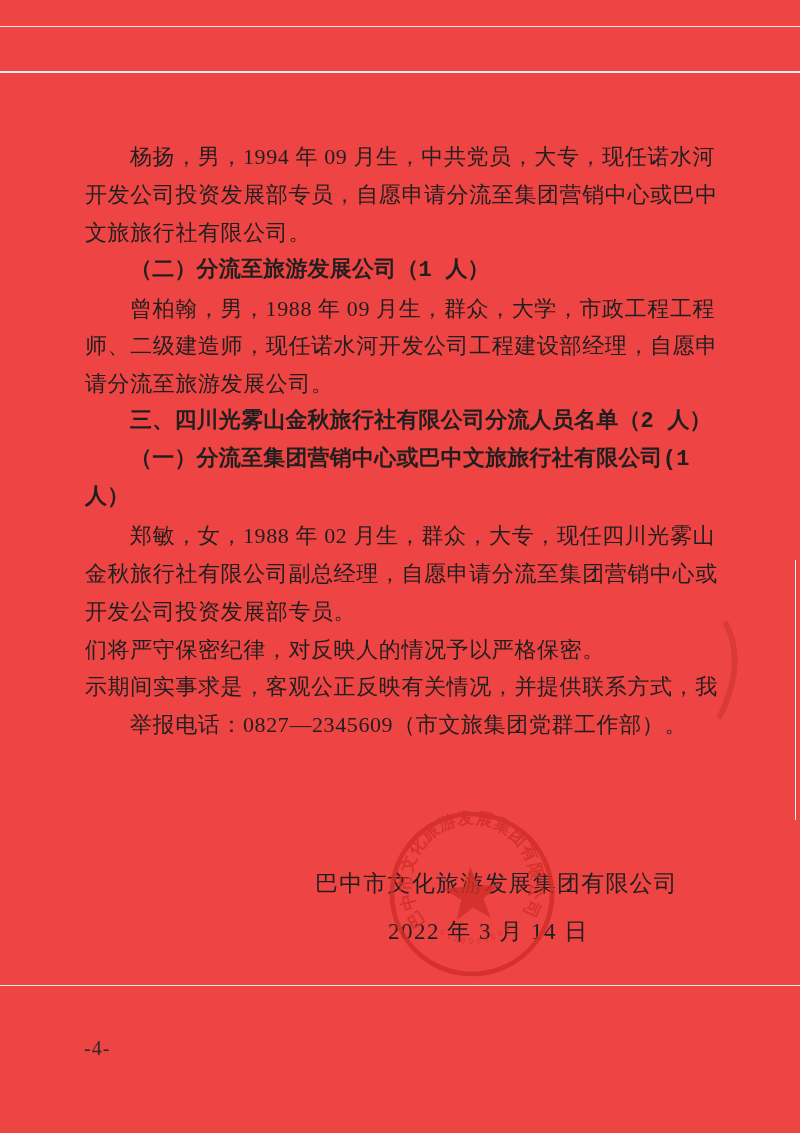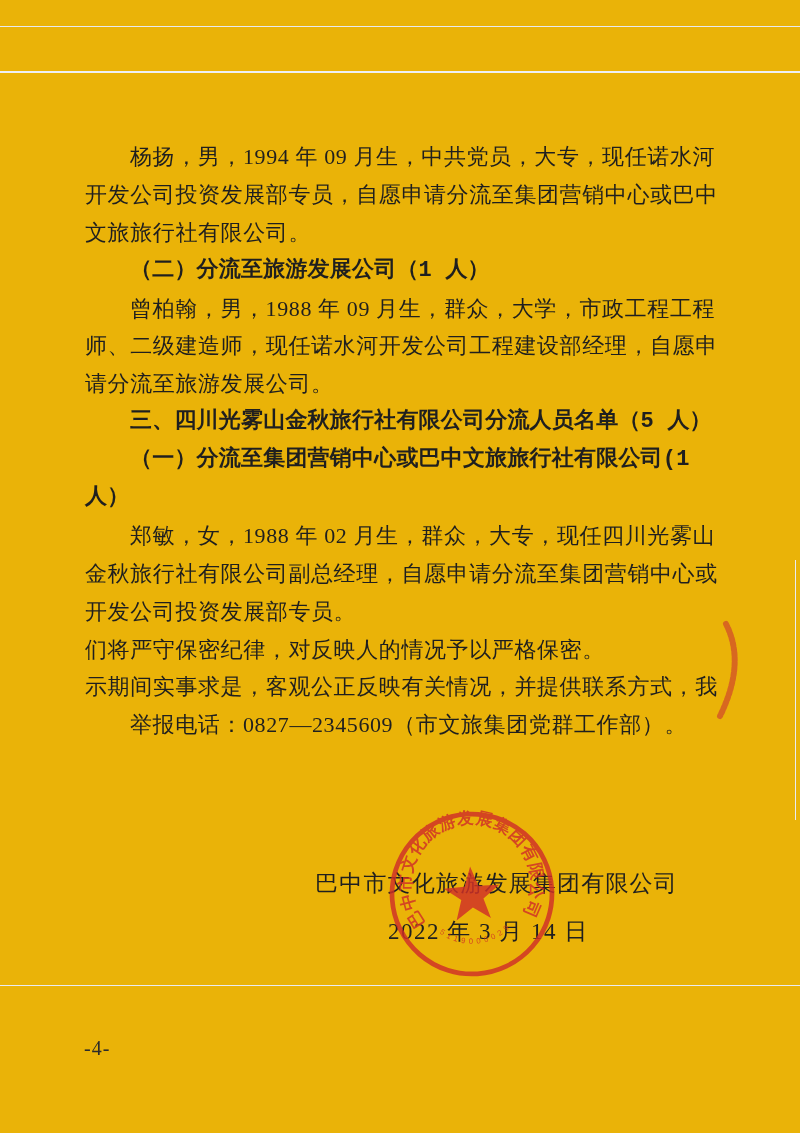--- a/index.html
+++ b/index.html
@@ -1,19 +1,19 @@
 <!DOCTYPE html>
 <html><head>
 <meta charset="utf-8">
 <style>
   html,body{margin:0;padding:0;}
   .page{
     position:relative;
     width:800px;height:1133px;
-    background:#eab308;
+    background:#ef4444;
     overflow:hidden;
     font-family:"Liberation Serif","DejaVu Serif",serif;
     color:#1f1f1f;
   }
   
   .artifact{position:absolute;pointer-events:none;}
   .art-h1{left:0;top:26px;width:800px;height:1px;background:#e7eaf0;}
   .art-h2{left:0;top:71px;width:800px;height:2px;background:#eef0f5;}
   .art-h3{left:0;top:985px;width:800px;height:1px;background:#e9ecf2;}
   .art-v1{left:795px;top:560px;width:1px;height:260px;background:#e9ecf2;}
@@ -71,21 +71,21 @@
   <div class="artifact art-v1"></div>
 
   <div class="body-text">
     <div class="line indent">杨扬，男，1994 年 09 月生，中共党员，大专，现任诺水河</div>
     <div class="line">开发公司投资发展部专员，自愿申请分流至集团营销中心或巴中</div>
     <div class="line">文旅旅行社有限公司。</div>
     <div class="line indent bold">（二）分流至旅游发展公司（1 人）</div>
     <div class="line indent">曾柏翰，男，1988 年 09 月生，群众，大学，市政工程工程</div>
     <div class="line">师、二级建造师，现任诺水河开发公司工程建设部经理，自愿申</div>
     <div class="line">请分流至旅游发展公司。</div>
-    <div class="line indent bold">三、四川光雾山金秋旅行社有限公司分流人员名单（5 人）</div>
+    <div class="line indent bold">三、四川光雾山金秋旅行社有限公司分流人员名单（2 人）</div>
     <div class="line indent bold">（一）分流至集团营销中心或巴中文旅旅行社有限公司(1</div>
     <div class="line bold">人）</div>
     <div class="line indent">郑敏，女，1988 年 02 月生，群众，大专，现任四川光雾山</div>
     <div class="line">金秋旅行社有限公司副总经理，自愿申请分流至集团营销中心或</div>
     <div class="line">开发公司投资发展部专员。</div>
     <div class="line">们将严守保密纪律，对反映人的情况予以严格保密。</div>
     <div class="line">示期间实事求是，客观公正反映有关情况，并提供联系方式，我</div>
     <div class="line indent">举报电话：0827—2345609（市文旅集团党群工作部）。</div>
   </div>
 

